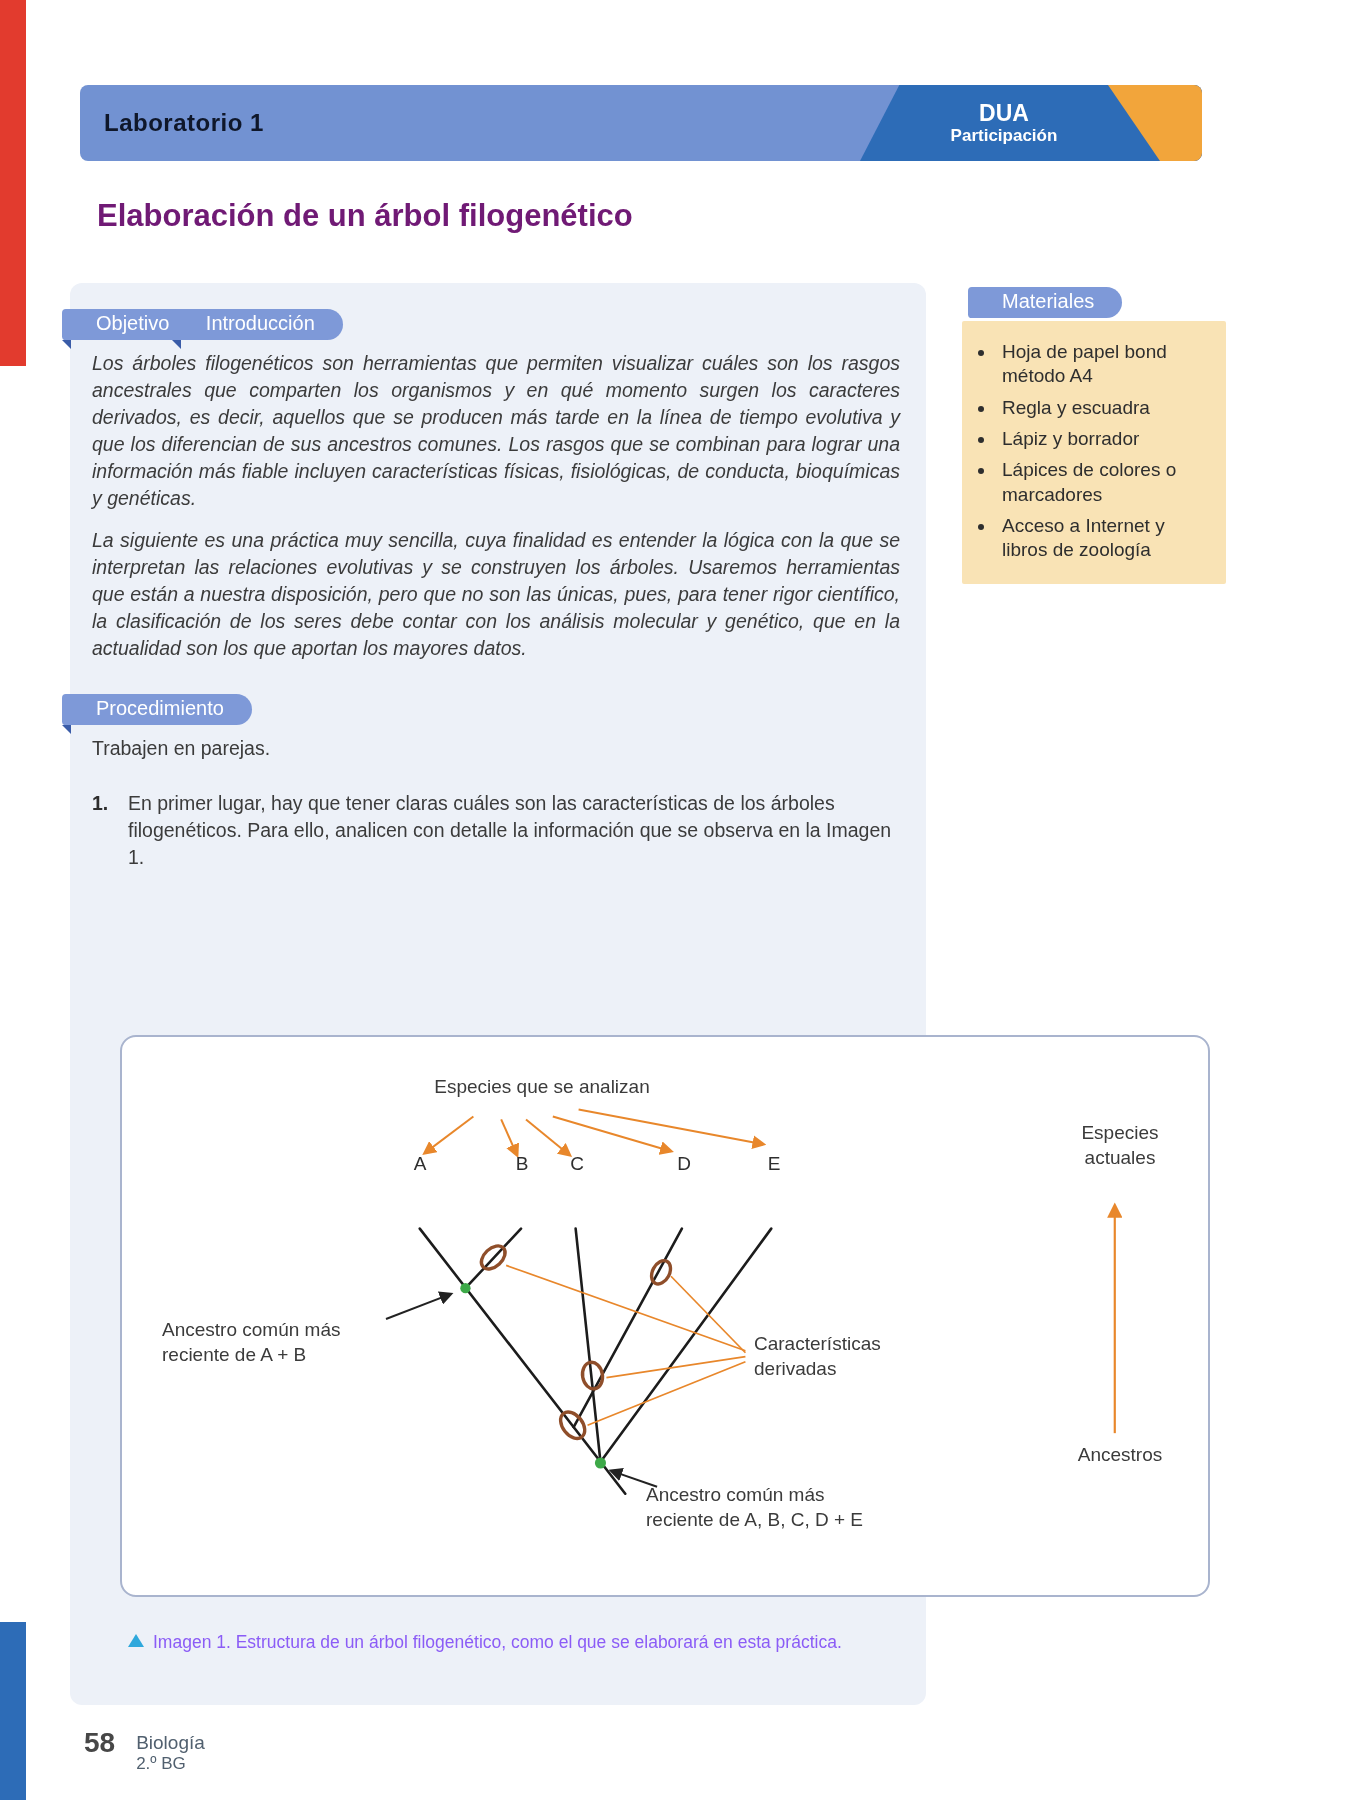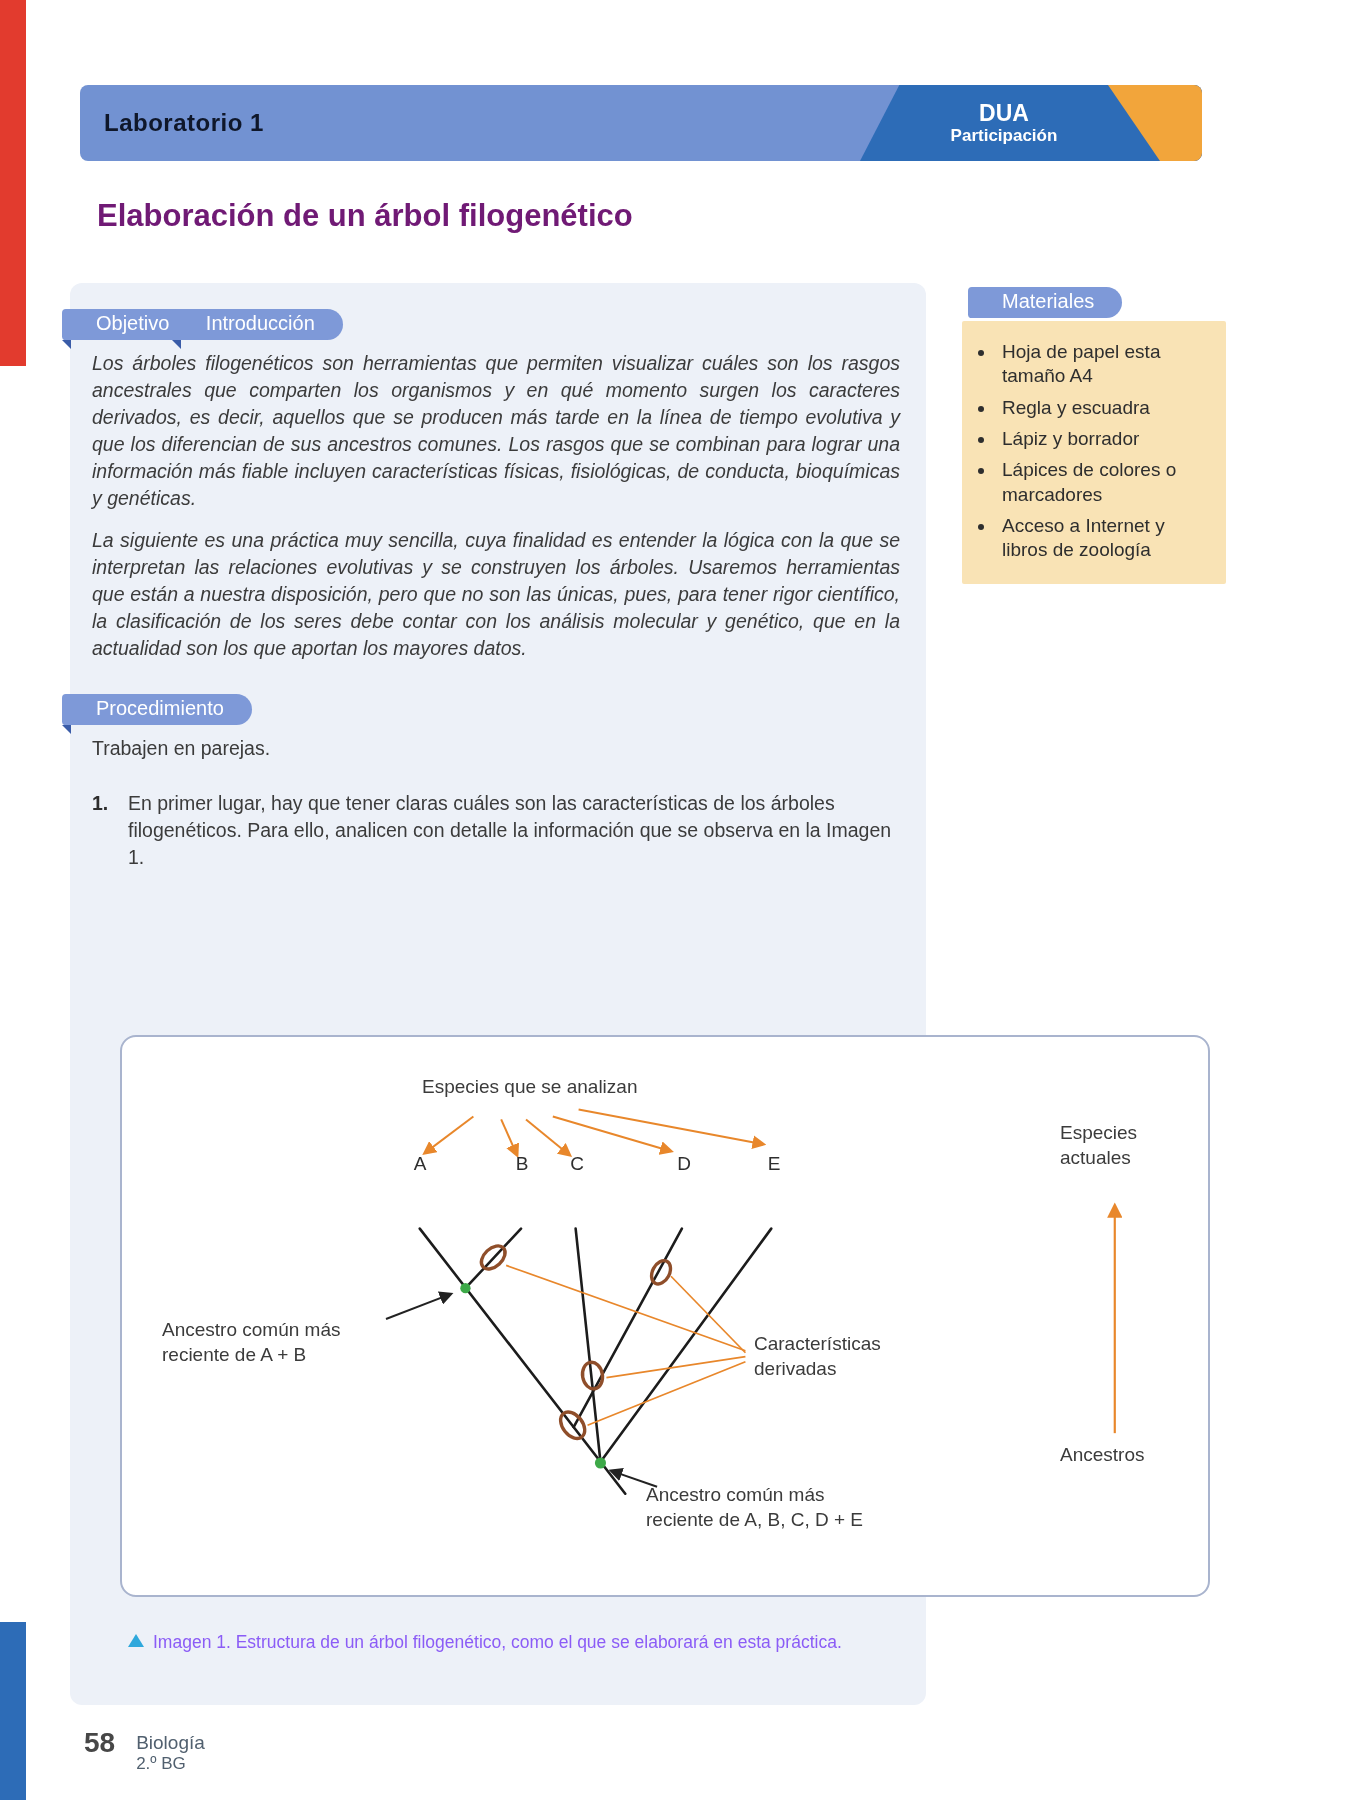--- a/index.html
+++ b/index.html
@@ -50,21 +50,21 @@
   .materials-box { margin-top:3px; background:#F9E3B5; border-radius:2px;
                    padding:12px 12px 14px 6px; font-size:19px; color:#2e2e2e; }
   .materials-box ul { list-style:disc outside; padding-left:28px; }
   .materials-box li { margin:7px 0; line-height:1.28; padding-left:6px; }
 
   
   .figure-box { position:absolute; left:120px; top:1035px; width:1090px; height:562px;
                 background:#fff; border:2px solid #A9B4CE; border-radius:16px; }
   .figure-box svg { position:absolute; left:0; top:0; width:100%; height:100%; }
   .fig-label { position:absolute; font-size:19px; color:#3b3b3b; line-height:1.3; }
-  .center { text-align:left; }
+  .center { text-align:center; }
   .species-letter { position:absolute; top:116px; width:24px; text-align:center;
                     font-size:19px; color:#2e2e2e; }
 
   .caption { position:absolute; left:128px; top:1632px; display:flex; align-items:flex-start;
              gap:9px; font-size:17.5px; color:#8b5cf6; max-width:800px; }
   .caption-tri { flex:none; width:0; height:0; margin-top:2px;
                  border-left:8px solid transparent; border-right:8px solid transparent;
                  border-bottom:13px solid #2FA8DC; }
 
   .footer { position:absolute; left:84px; top:1727px; display:flex; gap:21px; align-items:flex-start; }
@@ -106,21 +106,21 @@
     <div class="step">
       <span class="step-num">1.</span>
       <span>En primer lugar, hay que tener claras cuáles son las características de los árboles filogenéticos. Para ello, analicen con detalle la información que se observa en la Imagen 1.</span>
     </div>
   </div>
 
   <div class="materials">
     <div class="ribbon no-fold">Materiales</div>
     <div class="materials-box">
       <ul>
-        <li>Hoja de papel esta tamaño A4</li>
+        <li>Hoja de papel bond método A4</li>
         <li>Regla y escuadra</li>
         <li>Lápiz y borrador</li>
         <li>Lápices de colores o marcadores</li>
         <li>Acceso a Internet y libros de zoología</li>
       </ul>
     </div>
   </div>
 
   <div class="figure-box">
     <svg viewBox="0 0 1090 562">

